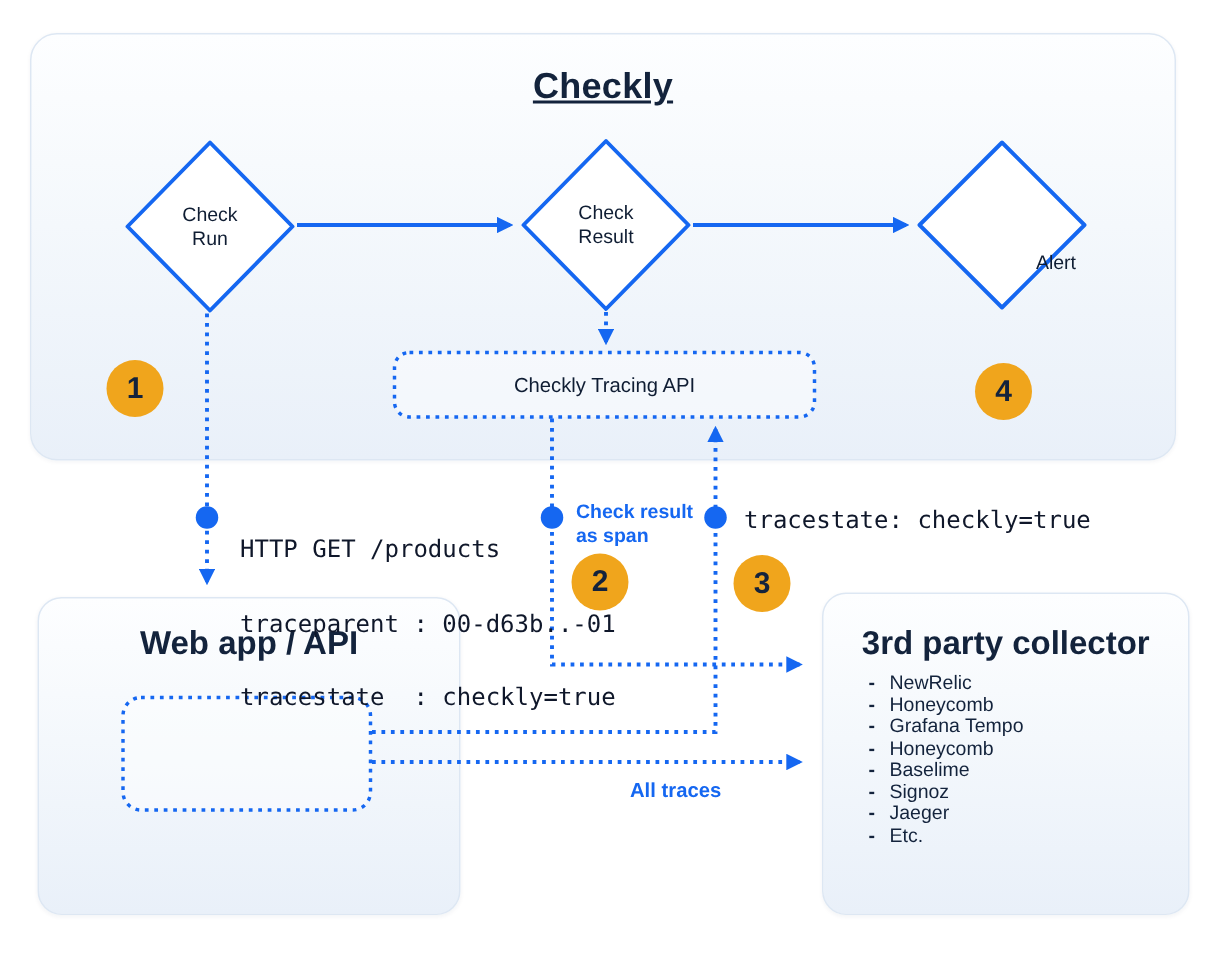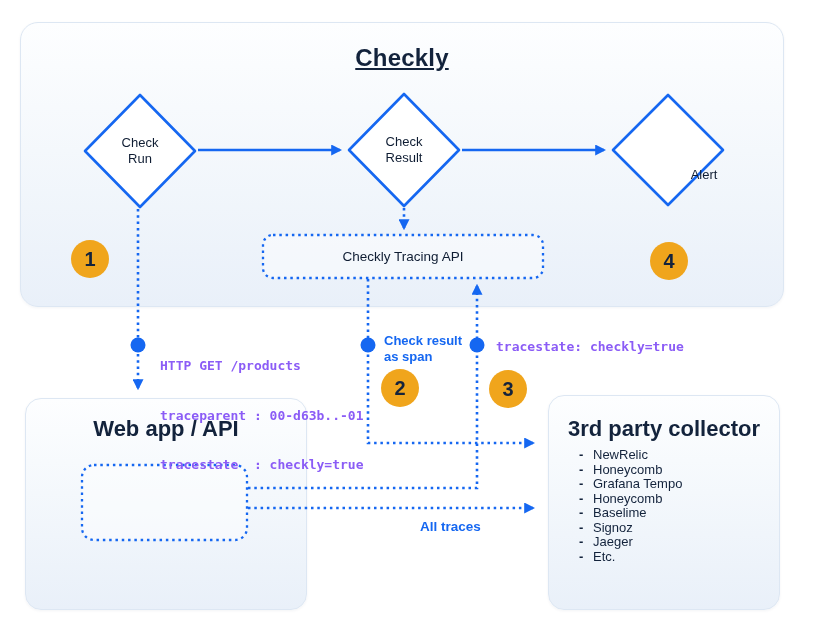--- a/index.html
+++ b/index.html
@@ -25,21 +25,21 @@
     display:flex;align-items:center;justify-content:center;
     font-size:13.5px;color:#0f1d33;
   }
   .badge{
     position:absolute;z-index:4;width:38px;height:38px;border-radius:50%;
     background:#f0a51c;color:#14233c;font-weight:bold;font-size:20px;
     display:flex;align-items:center;justify-content:center;
   }
   .mono-label{
     position:absolute;z-index:4;font-family:"DejaVu Sans Mono",monospace;
-    font-size:13px;font-weight:700;line-height:16.5px;color:#8b5cf6;white-space:pre;
+    font-size:16px;font-weight:400;line-height:16.5px;color:#0f172a;white-space:pre;
   }
   .blue-bold{
     position:absolute;z-index:4;font-size:13px;font-weight:bold;line-height:15.5px;
     color:#1567f1;white-space:pre-line;
   }
   .collector-list{position:absolute;left:30px;top:52px;font-size:13px;line-height:14.5px;color:#13233c;}
   .collector-item{display:flex;}
   .collector-item .dash{width:14px;font-weight:bold;}
   .otel-label{
     position:absolute;z-index:3;left:82px;top:465px;width:165px;height:75px;
@@ -53,21 +53,21 @@
 <div class="canvas">
 
   <section class="panel" style="left:20px;top:22px;width:762px;height:283px;">
     <div class="panel-title big-title">Checkly</div>
   </section>
 
   <section class="panel" style="left:25px;top:398px;width:280px;height:210px;border-radius:16px;text-decoration:underline;">
     <div class="panel-title sub-title" style="top:17px;">Web app / API</div>
   </section>
 
-  <section class="panel" style="left:548px;top:395px;width:230px;height:213px;border-radius:16px;">
+  <section class="panel" style="left:548px;top:395px;width:230px;height:213px;border-radius:16px;padding-left:13px;">
     <div class="panel-title sub-title" style="top:20px;">3rd party collector</div>
     <div class="collector-list">
       <div class="collector-item">
           <span class="dash">-</span>
           <span>NewRelic</span>
         </div>
       <div class="collector-item">
           <span class="dash">-</span>
           <span>Honeycomb</span>
         </div>

